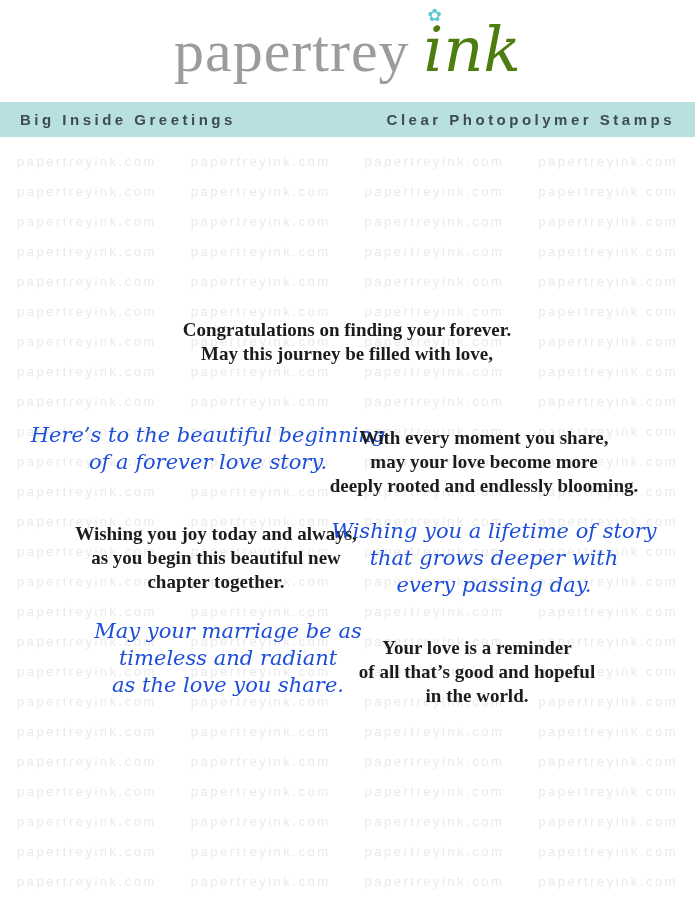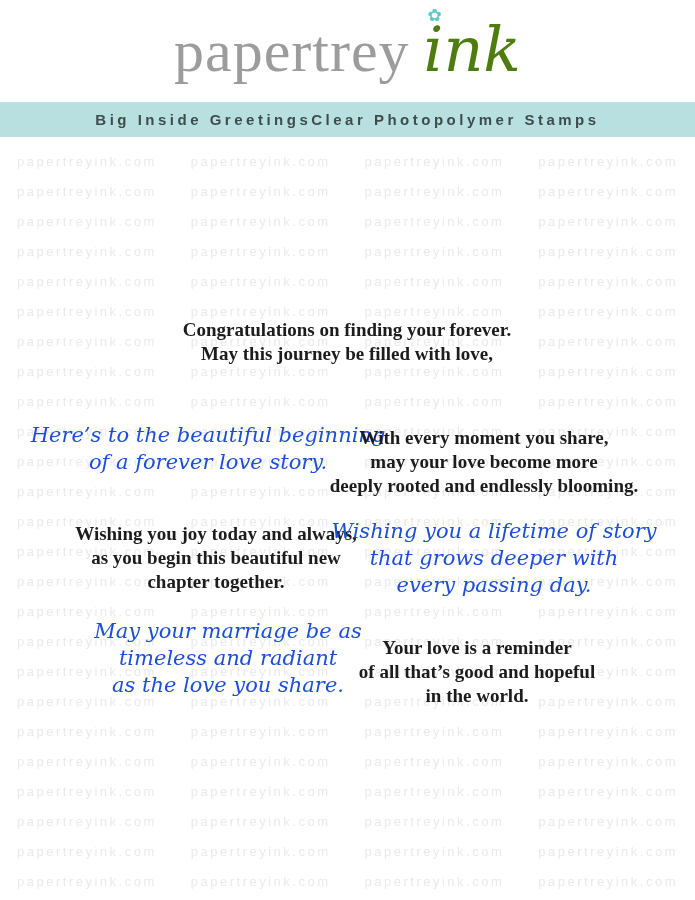--- a/index.html
+++ b/index.html
@@ -49,21 +49,21 @@
 
   
   .banner {
     position: absolute;
     top: 102px; left: 0;
     width: 695px;
     height: 35px;
     background: #b8e0e0;
     display: flex;
     align-items: center;
-    justify-content: center;
+    justify-content: space-between;
     box-sizing: border-box;
     padding: 0 20px;
     font-size: 15px;
     letter-spacing: 3.5px;
     font-weight: bold;
     color: #3f4c4d;
     white-space: nowrap;
   }
 
   

